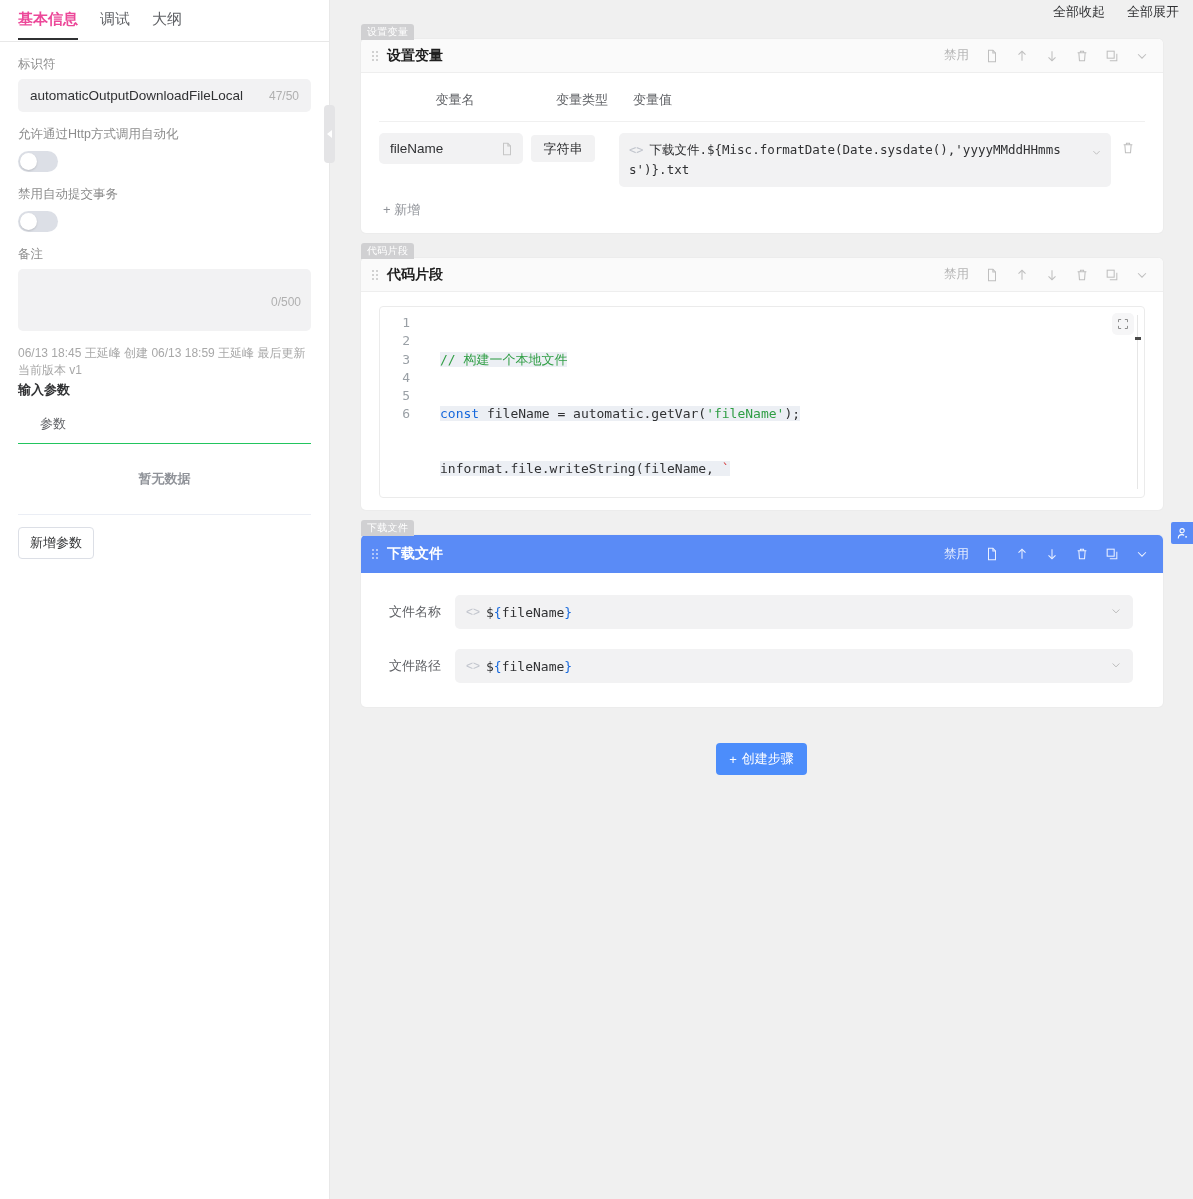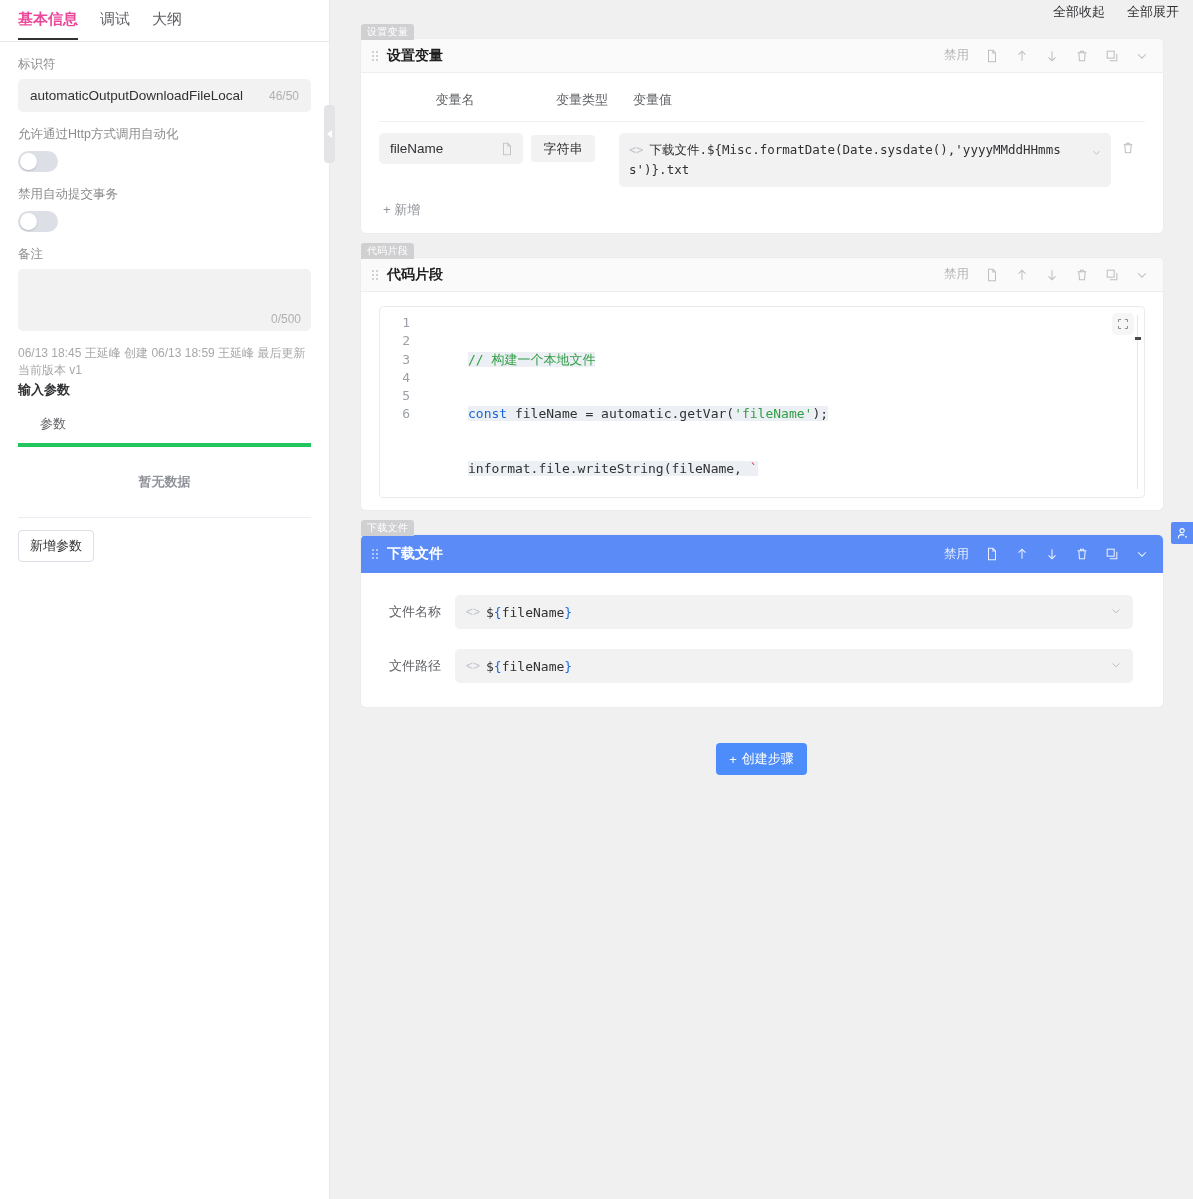--- a/index.html
+++ b/index.html
@@ -44,28 +44,28 @@
     position: relative; margin-top: 8px; cursor: pointer;
   }
   .switch .knob {
     position: absolute; top: 2px; left: 2px; width: 17px; height: 17px;
     border-radius: 50%; background: #fff; box-shadow: 0 1px 2px rgba(0,0,0,.15);
   }
   .textarea-box {
     background: #f2f2f3; border-radius: 5px; height: 62px;
     position: relative; padding: 8px 12px; font-size: 13px;
   }
-  .textarea-box .counter { position: absolute; right: 10px; bottom: 5px; }
+  .textarea-box .counter { position: absolute; right: 10px; bottom: 22px; }
   .meta {
     padding: 14px 18px 0 18px; font-size: 12px; color: #a8a8a8; line-height: 17px;
   }
   .section-title { font-size: 13px; color: #303133; font-weight: bold; padding: 2px 18px 0 18px; }
   .param-table { margin: 8px 18px 0 18px; }
   .param-head {
-    border-bottom: 4px solid #22c55e; padding: 8px 0 10px 22px;
+    border-bottom: 1px solid #22c55e; padding: 8px 0 10px 22px;
     font-size: 13px; color: #606266;
   }
   .param-empty {
     text-align: center; color: #909399; font-size: 13px;
     padding: 26px 0; border-bottom: 1px solid #ebeef5; font-weight: bold;
   }
   .btn-outline {
     display: inline-block; margin: 12px 18px 0 18px;
     border: 1px solid #dcdfe6; border-radius: 4px;
     padding: 6px 11px; font-size: 13px; color: #303133;
@@ -153,21 +153,21 @@
 
   
   .editor {
     border: 1px solid #ebebeb; border-radius: 4px; background: #ffffff;
     height: 192px; position: relative; overflow: hidden;
   }
   .editor-inner { display: flex; font-family: "DejaVu Sans Mono", "Liberation Mono", monospace; font-size: 13px; line-height: 18.3px; padding-top: 7px;}
   .gutter { width: 40px; text-align: right; padding-right: 10px; color: #9aa0a6; user-select: none; }
   .code { flex: 1; padding-left: 20px; white-space: pre; }
   .code .ln { height: 18.3px; }
-  .hl { background: #eceff4; margin-left: 28px; }
+  .hl { background: #eceff4; }
   .tok-com { color: #2f9e44; }
   .tok-kw { color: #1668dc; }
   .tok-str { color: #2f9e44; }
   .tok-str-r { color: #d43c3c; }
   .expand-btn {
     position: absolute; right: 10px; top: 6px; width: 22px; height: 22px;
     background: #f6f6f7; border-radius: 5px; display: flex;
     align-items: center; justify-content: center; cursor: pointer;
   }
   .ed-scroll { position: absolute; right: 3px; top: 8px; bottom: 8px; width: 6px; }
@@ -211,21 +211,21 @@
       <div class="tab active">基本信息</div>
       <div class="tab">调试</div>
       <div class="tab">大纲</div>
     </div>
 
 
     <div class="field">
       <div class="field-label">标识符</div>
       <div class="input-box">
         <span class="val">automaticOutputDownloadFileLocal</span>
-        <span class="counter">46/50</span>
+        <span class="counter">47/50</span>
       </div>
     </div>
 
     <div class="field">
       <div class="field-label">允许通过Http方式调用自动化</div>
       <div class="switch">
         <div class="knob"></div>
       </div>
     </div>
 

